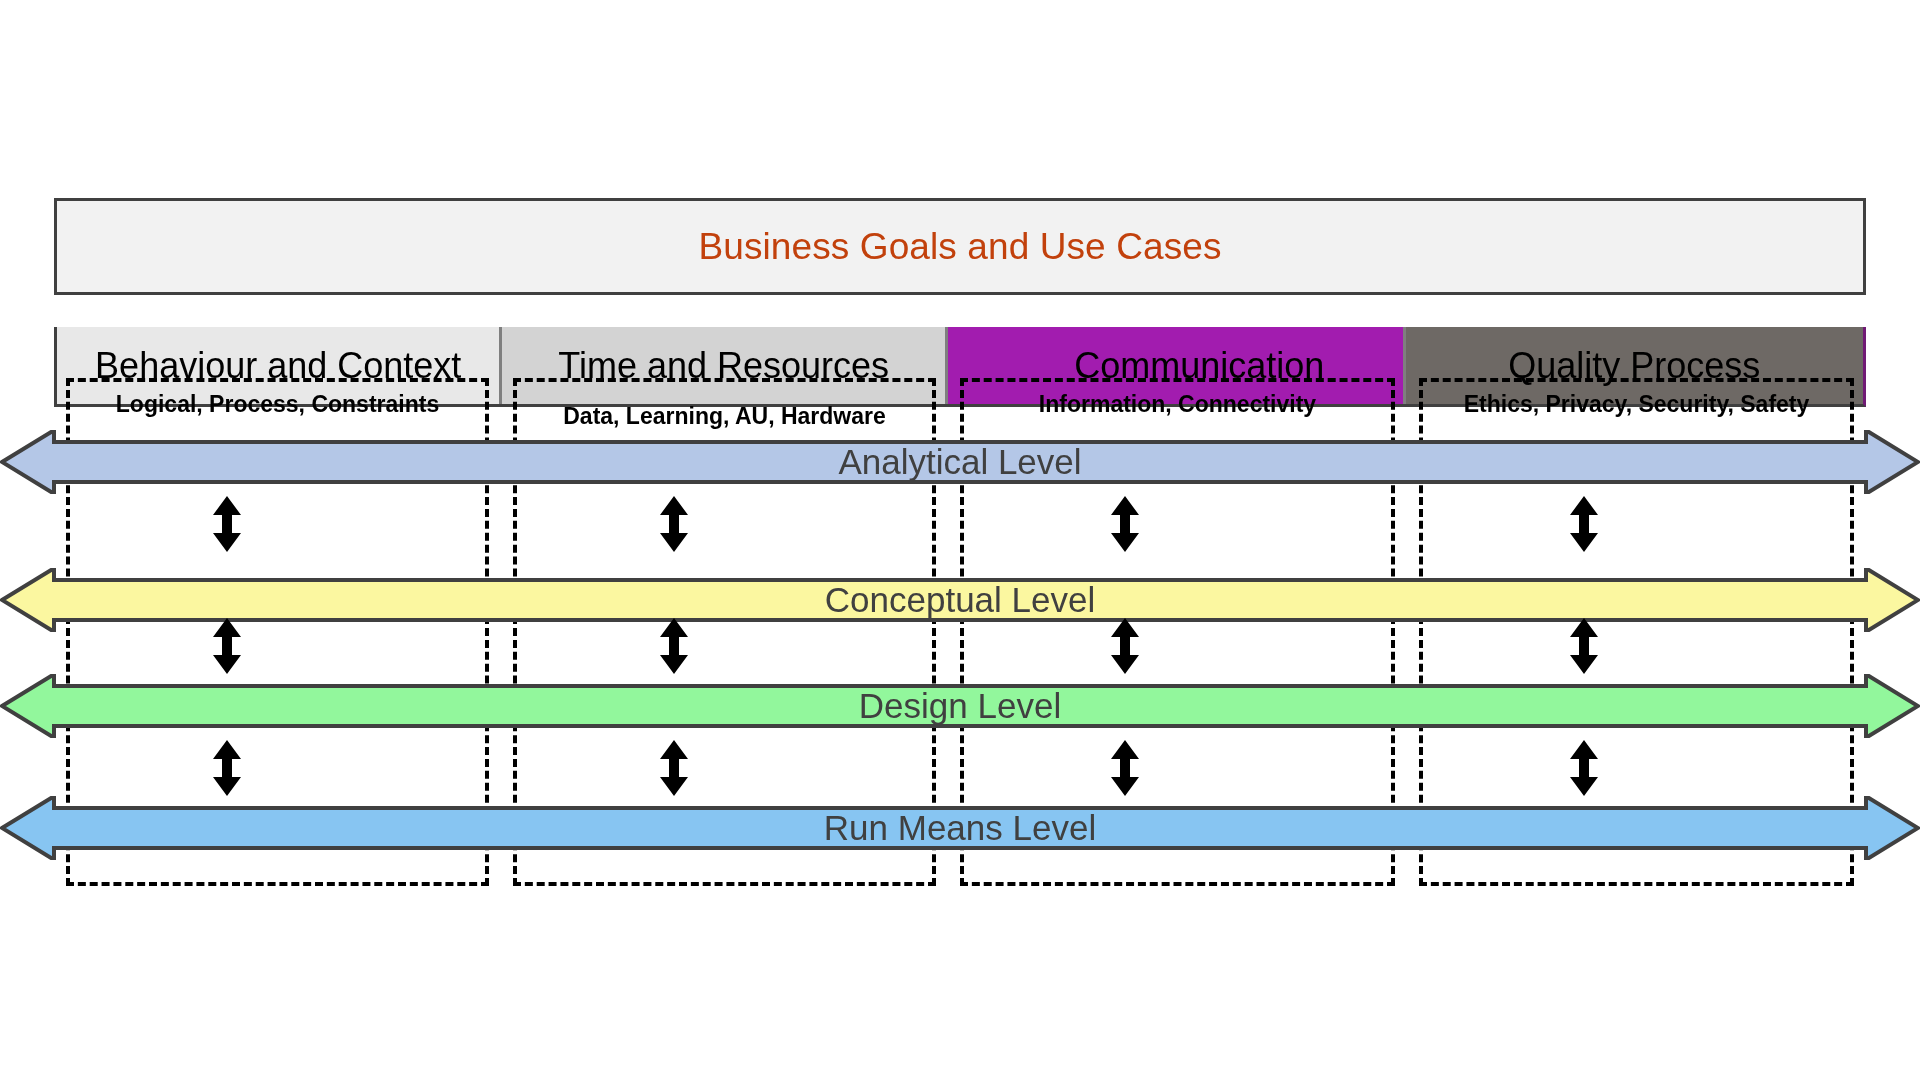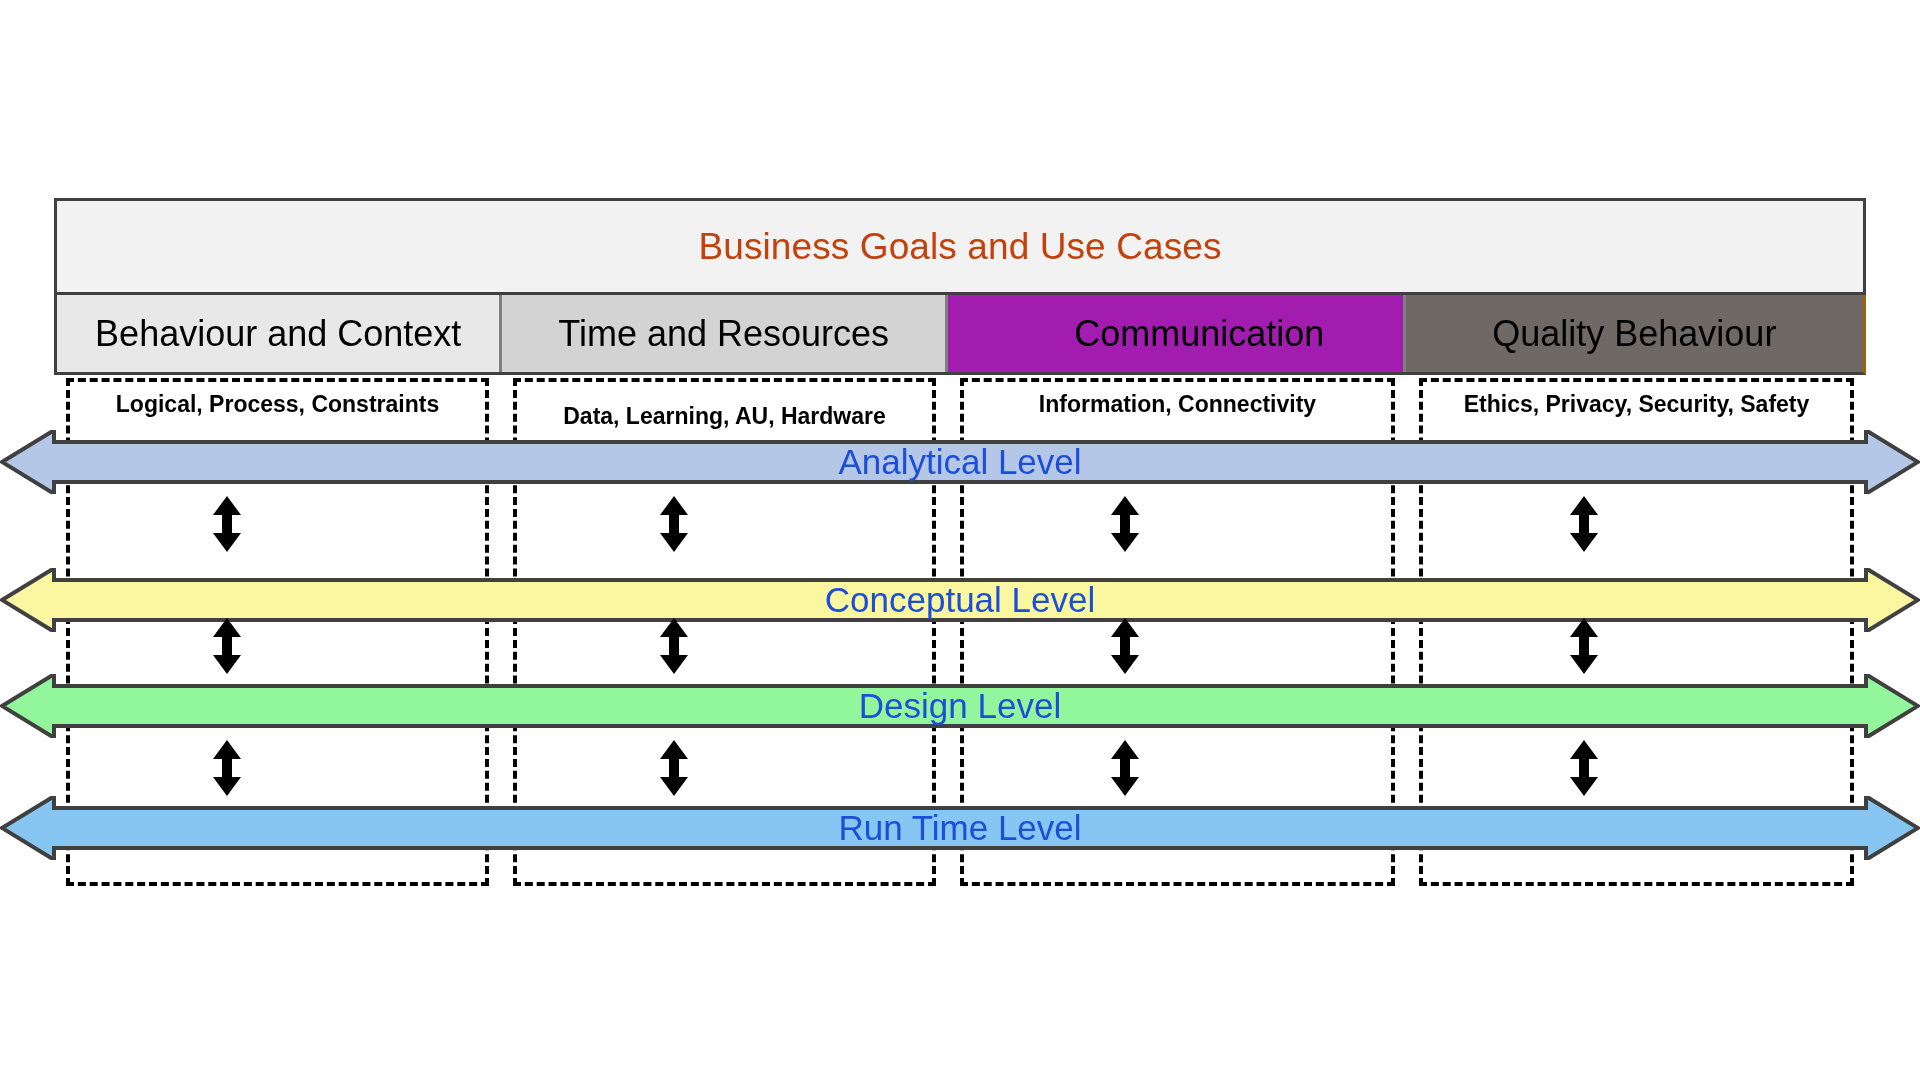--- a/index.html
+++ b/index.html
@@ -40,22 +40,23 @@
     color: #c2410c;
     letter-spacing: 0.1px;
   }
 
   .pillar-band {
     display: flex;
     width: 100%;
     height: 80px;
     box-sizing: border-box;
     border-left: 3px solid #404040;
-    border-right: 3px solid #a16207;
+    border-right: 3px solid #701a75;
     border-bottom: 3px solid #404040;
+    margin-top: 32px;
   }
 
   .pillar-cell {
     box-sizing: border-box;
     display: flex;
     align-items: center;
     justify-content: center;
     font-size: 36px;
     color: #000000;
     border-right: 3px solid #7f7f7f;
@@ -111,21 +112,21 @@
   .level-label {
     position: absolute;
     left: 0;
     top: 0;
     width: 1920px;
     height: 64px;
     display: flex;
     align-items: center;
     justify-content: center;
     font-size: 35px;
-    color: #1d4ed8;
+    color: #404040;
     pointer-events: none;
   }
 
   
   .vert-arrow {
     position: absolute;
     width: 34px;
     height: 60px;
   }
   .vert-arrow svg { display: block; }
@@ -145,21 +146,21 @@
       <div class="pillar-cell" id="pillar-cell-0" style="width: 447px; background: rgb(232, 232, 232);">
         <span>Behaviour and Context</span>
       </div>
       <div class="pillar-cell" id="pillar-cell-1" style="width: 447px; background: rgb(211, 211, 211);">
         <span>Time and Resources</span>
       </div>
       <div class="pillar-cell" id="pillar-cell-2" style="width: 459px; background: #a21caf; padding-left: 48px;">
         <span>Communication</span>
       </div>
       <div class="pillar-cell" id="pillar-cell-3" style="width: 459px; background: rgb(110, 105, 101);">
-        <span>Quality Behaviour</span>
+        <span>Quality Process</span>
       </div>
     </div>
   </div>
 
   <div class="col-track" id="col-track-0" style="left: 66px; width: 423px;"></div>
   <div class="col-track" id="col-track-1" style="left: 513px; width: 423px;"></div>
   <div class="col-track" id="col-track-2" style="left: 960px; width: 435px;"></div>
   <div class="col-track" id="col-track-3" style="left: 1419px; width: 435px;"></div>
 
   <div class="sublabel-row">
@@ -200,21 +201,21 @@
         </svg>
         <div class="level-label">
           <span>Design Level</span>
         </div>
       </div>
       <div class="level-band" style="top: 796px;">
         <svg viewBox="0 0 1920 64" xmlns="http://www.w3.org/2000/svg">
           <polygon points="2,32 54,0.24 54,12 1866,12 1866,0.24 1918,32 1866,63.76 1866,52 54,52 54,63.76" fill="#87c5f2" stroke="#404040" stroke-width="4" stroke-linejoin="miter"></polygon>
         </svg>
         <div class="level-label">
-          <span>Run Time Level</span>
+          <span>Run Means Level</span>
         </div>
       </div>
     </div>
 
   <div id="links-layer">
       <div class="vert-arrow" style="left: 210.74px; top: 496px; width: 32px; height: 56px;">
         <svg width="32" height="56" viewBox="0 0 32 56" xmlns="http://www.w3.org/2000/svg">
           <polygon fill="#000000" points="16,0 30,19 21,19 21,37 30,37 16,56 2,37 11,37 11,19 2,19"></polygon>
         </svg>
       </div>

